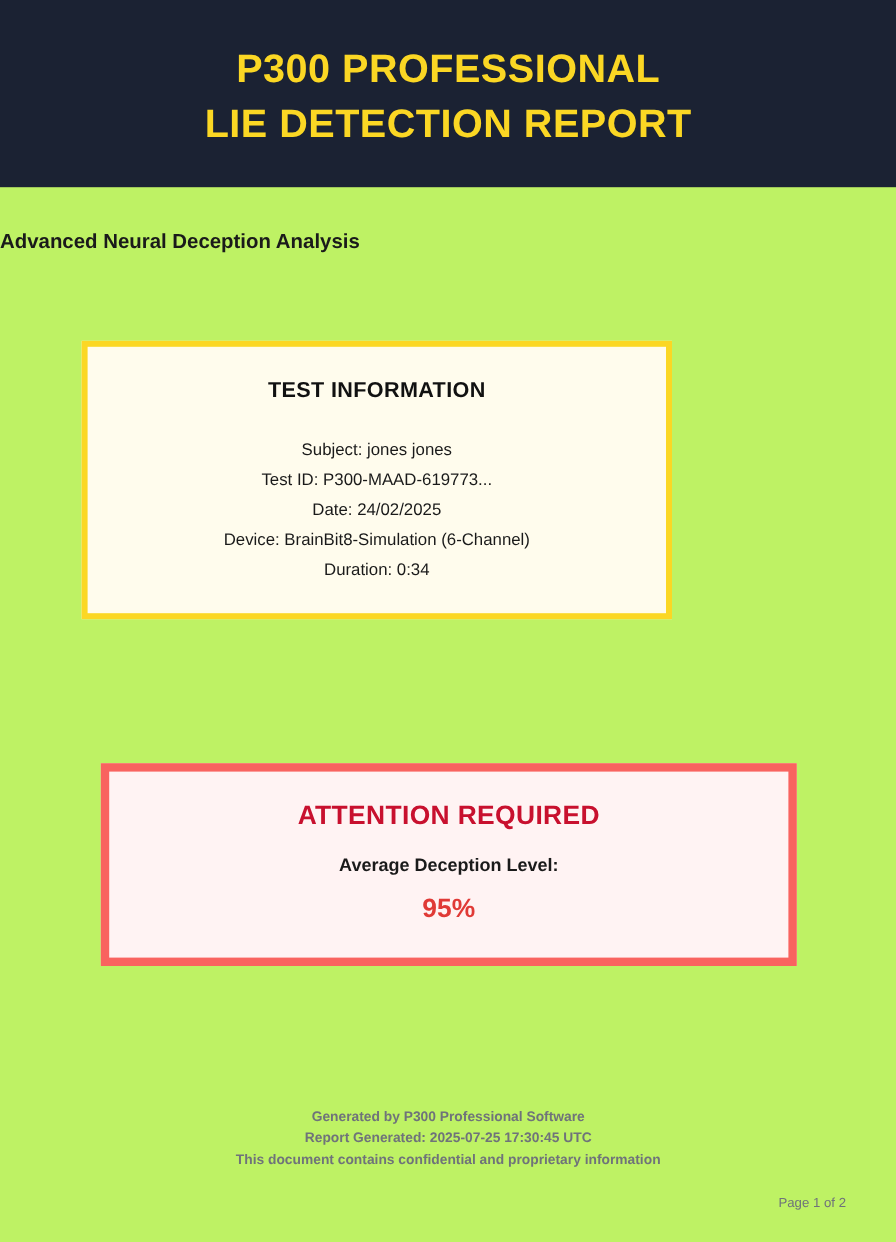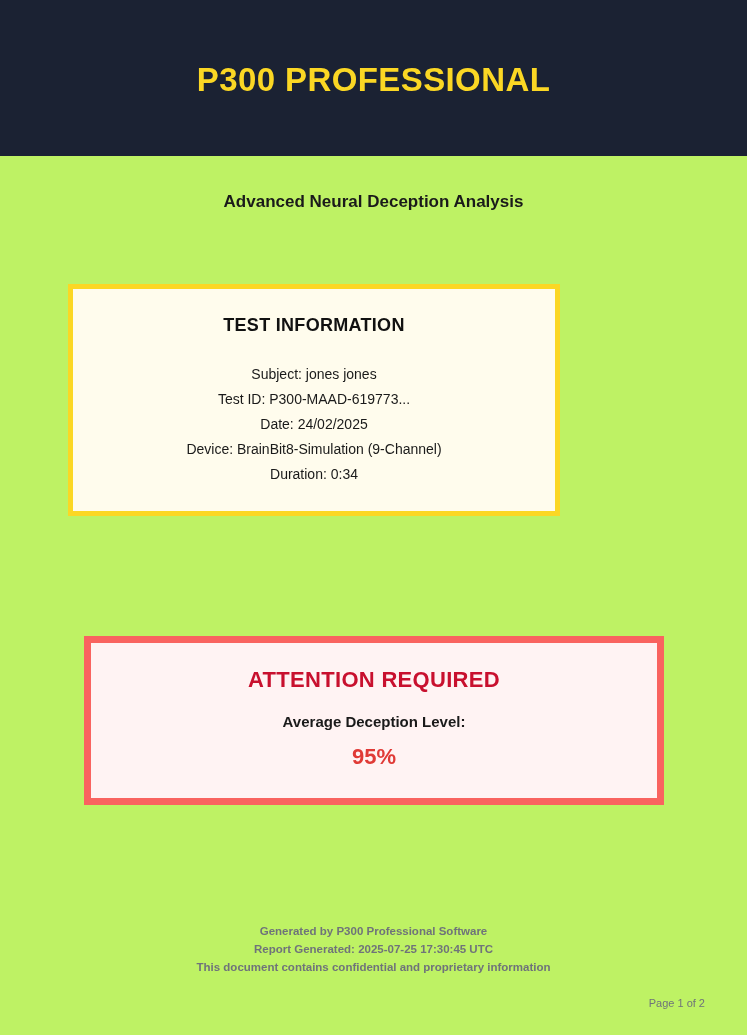--- a/index.html
+++ b/index.html
@@ -39,21 +39,20 @@
     color: #fbd724;
     font-size: 33px;
     font-weight: bold;
     letter-spacing: 0.4px;
     line-height: 46px;
     text-align: center;
   }
 
   
   .subtitle {
-    text-align: center;
     font-size: 17px;
     font-weight: bold;
     color: #1a1a1a;
     margin-top: 36px;
   }
 
   
   .info-box {
     position: absolute;
     left: 68px;
@@ -134,30 +133,31 @@
     color: #6f737a;
   }
 </style>
 </head>
 <body>
 
 <div class="page">
 
   <div class="header-band">
     <div class="header-title-line">P300 PROFESSIONAL</div>
+    <div class="header-title-line">LIE DETECTION REPORT</div>
   </div>
 
   <div class="subtitle">Advanced Neural Deception Analysis</div>
 
   <div class="info-box">
     <div class="info-box-title">TEST INFORMATION</div>
     <div class="info-row">Subject: jones jones</div>
     <div class="info-row">Test ID: P300-MAAD-619773...</div>
     <div class="info-row">Date: 24/02/2025</div>
-    <div class="info-row">Device: BrainBit8-Simulation (9-Channel)</div>
+    <div class="info-row">Device: BrainBit8-Simulation (6-Channel)</div>
     <div class="info-row">Duration: 0:34</div>
   </div>
 
   <div class="alert-box">
     <div class="alert-title">ATTENTION REQUIRED</div>
     <div class="alert-label">Average Deception Level:</div>
     <div class="alert-value">95%</div>
   </div>
 
   <div class="footer">

